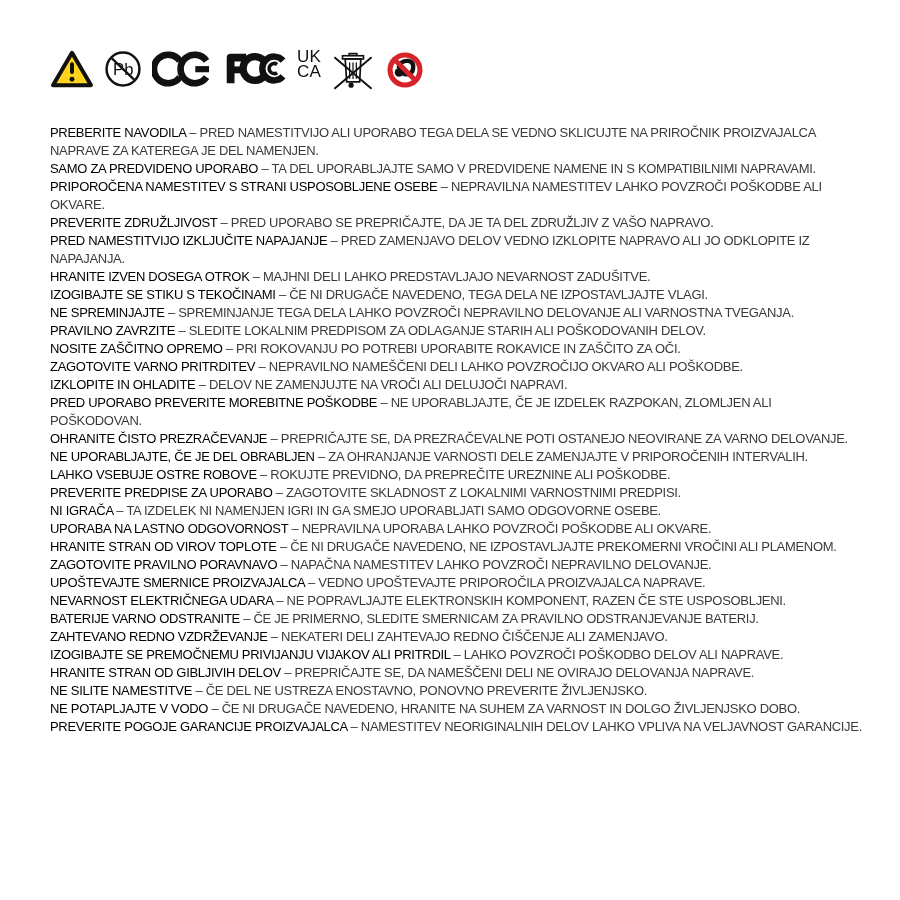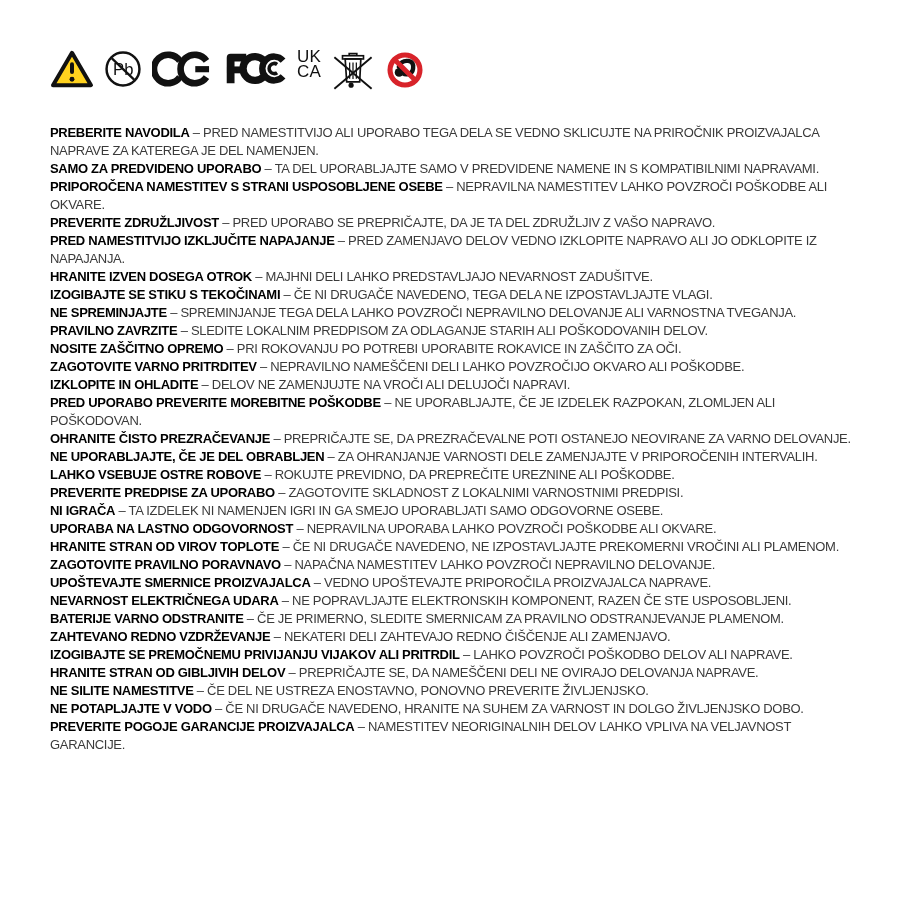--- a/index.html
+++ b/index.html
@@ -40,21 +40,21 @@
   .notices{
     width:812px;
     font-size:13px;
     line-height:18px;
     letter-spacing:-0.3px;
     color:var(--body-text);
   }
   .notice{margin:0;}
   .notice strong{
     color:var(--title-text);
-    font-weight:700;
+    font-weight:400;
   }
   .stroke-black{stroke:var(--icon-black);fill:none;}
   .fill-black{fill:var(--icon-black);}
   .stroke-red{stroke:var(--prohibition-red);fill:none;}
 </style>
 </head>
 <body>
 
 <div class="page">
 
@@ -149,21 +149,21 @@
   <p class="notice"><strong>UPORABA NA LASTNO ODGOVORNOST</strong> <span>–</span> <span>NEPRAVILNA UPORABA LAHKO POVZROČI POŠKODBE ALI OKVARE.</span></p>
 
   <p class="notice"><strong>HRANITE STRAN OD VIROV TOPLOTE</strong> <span>–</span> <span>ČE NI DRUGAČE NAVEDENO, NE IZPOSTAVLJAJTE PREKOMERNI VROČINI ALI PLAMENOM.</span></p>
 
   <p class="notice"><strong>ZAGOTOVITE PRAVILNO PORAVNAVO</strong> <span>–</span> <span>NAPAČNA NAMESTITEV LAHKO POVZROČI NEPRAVILNO DELOVANJE.</span></p>
 
   <p class="notice"><strong>UPOŠTEVAJTE SMERNICE PROIZVAJALCA</strong> <span>–</span> <span>VEDNO UPOŠTEVAJTE PRIPOROČILA PROIZVAJALCA NAPRAVE.</span></p>
 
   <p class="notice"><strong>NEVARNOST ELEKTRIČNEGA UDARA</strong> <span>–</span> <span>NE POPRAVLJAJTE ELEKTRONSKIH KOMPONENT, RAZEN ČE STE USPOSOBLJENI.</span></p>
 
-  <p class="notice"><strong>BATERIJE VARNO ODSTRANITE</strong> <span>–</span> <span>ČE JE PRIMERNO, SLEDITE SMERNICAM ZA PRAVILNO ODSTRANJEVANJE PLAMENOM.</span></p>
+  <p class="notice"><strong>BATERIJE VARNO ODSTRANITE</strong> <span>–</span> <span>ČE JE PRIMERNO, SLEDITE SMERNICAM ZA PRAVILNO ODSTRANJEVANJE BATERIJ.</span></p>
 
   <p class="notice"><strong>ZAHTEVANO REDNO VZDRŽEVANJE</strong> <span>–</span> <span>NEKATERI DELI ZAHTEVAJO REDNO ČIŠČENJE ALI ZAMENJAVO.</span></p>
 
   <p class="notice"><strong>IZOGIBAJTE SE PREMOČNEMU PRIVIJANJU VIJAKOV ALI PRITRDIL</strong> <span>–</span> <span>LAHKO POVZROČI POŠKODBO DELOV ALI NAPRAVE.</span></p>
 
   <p class="notice"><strong>HRANITE STRAN OD GIBLJIVIH DELOV</strong> <span>–</span> <span>PREPRIČAJTE SE, DA NAMEŠČENI DELI NE OVIRAJO DELOVANJA NAPRAVE.</span></p>
 
   <p class="notice"><strong>NE SILITE NAMESTITVE</strong> <span>–</span> <span>ČE DEL NE USTREZA ENOSTAVNO, PONOVNO PREVERITE ŽIVLJENJSKO.</span></p>
 
   <p class="notice"><strong>NE POTAPLJAJTE V VODO</strong> <span>–</span> <span>ČE NI DRUGAČE NAVEDENO, HRANITE NA SUHEM ZA VARNOST IN DOLGO ŽIVLJENJSKO DOBO.</span></p>

